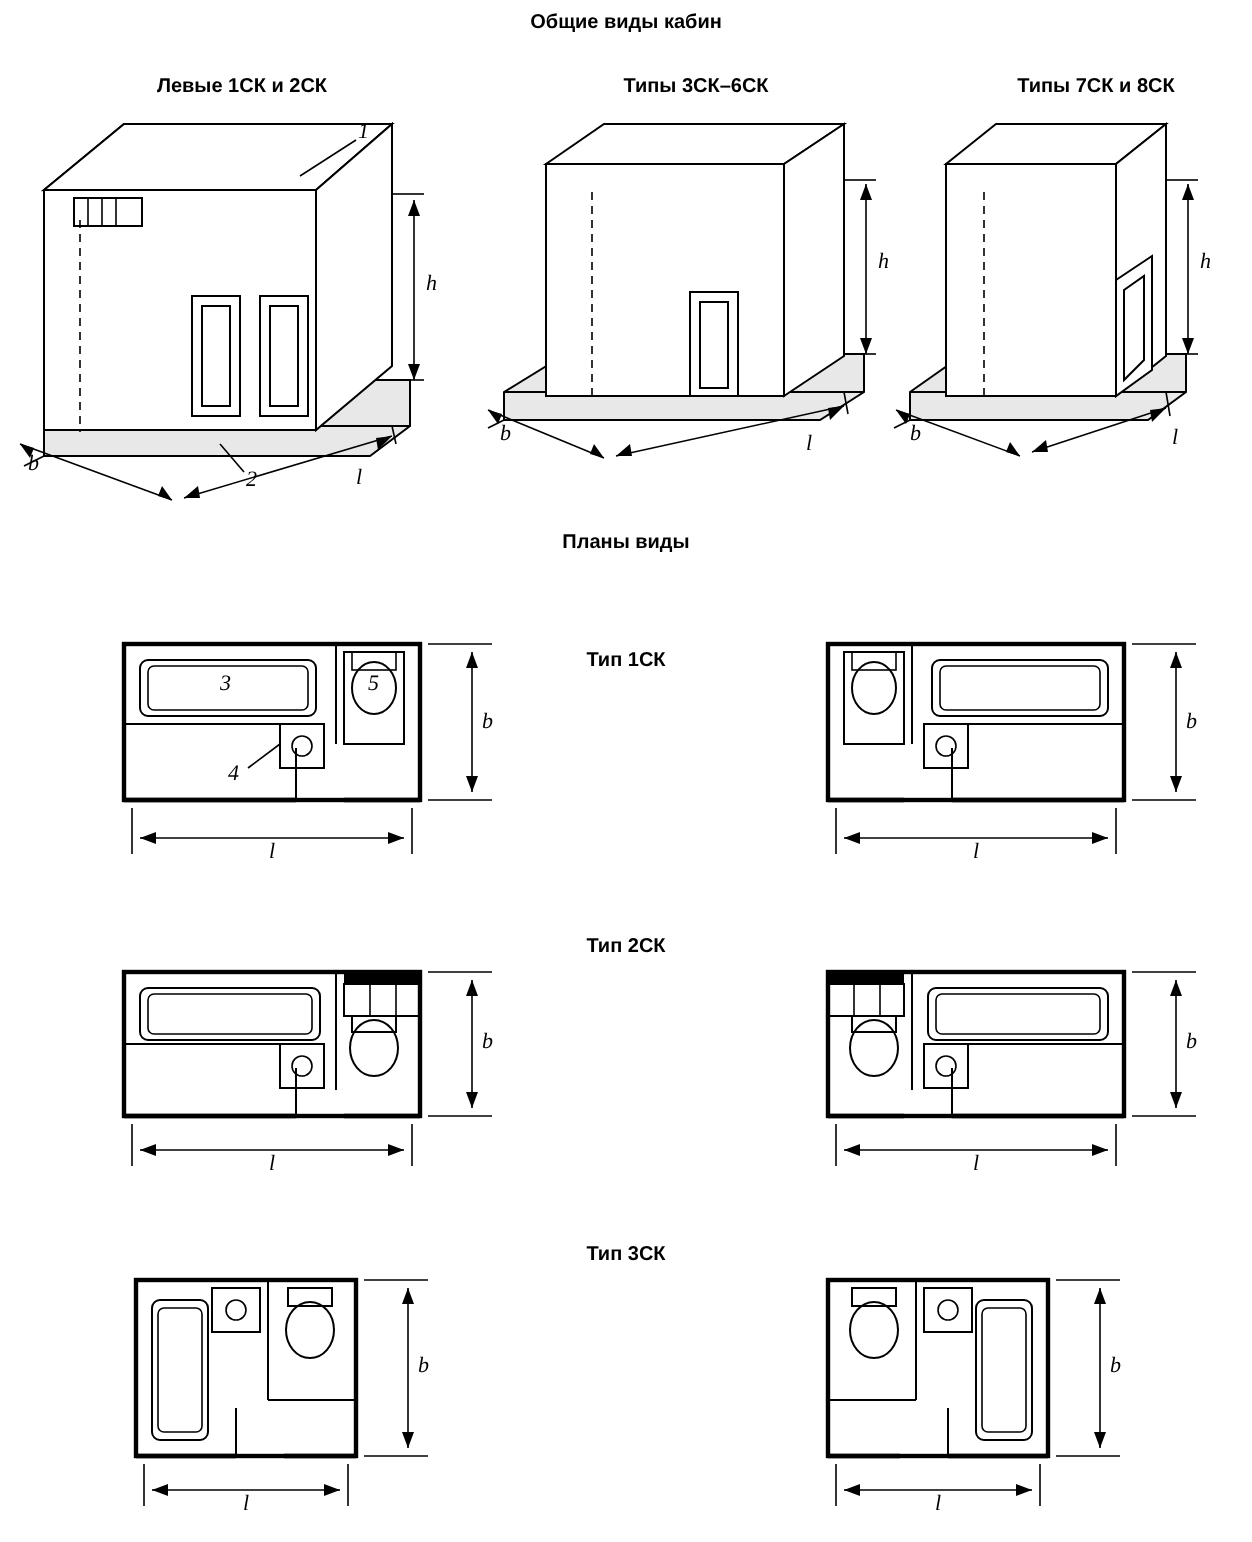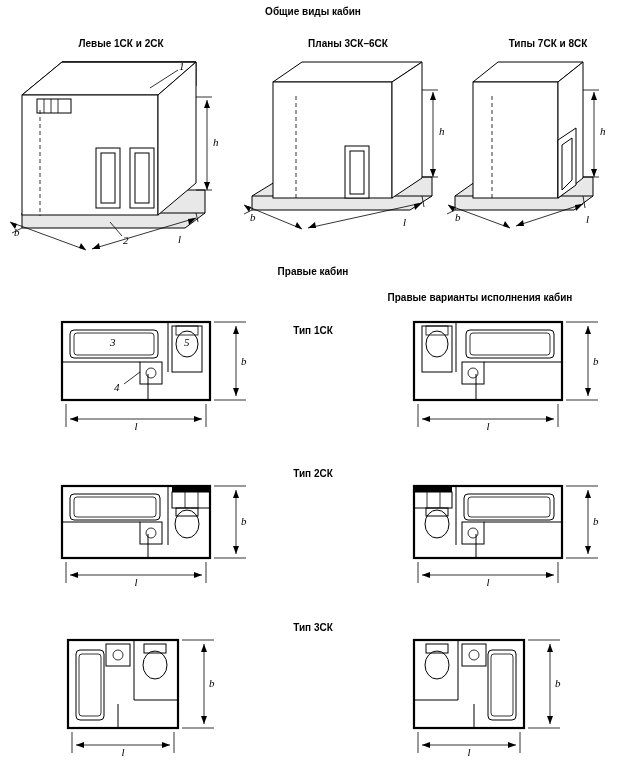--- a/index.html
+++ b/index.html
@@ -40,27 +40,26 @@
   .fill-w { fill: #ffffff; stroke: #000; stroke-width: 1; }
   .fill-g { fill: #e8e8e8; stroke: #000; stroke-width: 1; }
   .fill-k { fill: #000; stroke: none; }
 </style>
 </head>
 <body>
 
 <div class="page">
 
   <div class="lbl bold center" style="left:313px; top:6px;">Общие виды кабин</div>
-  <div class="lbl bold center" style="left:313px; top:266px;">Правые кабин</div>
+  <div class="lbl bold center" style="left:313px; top:266px;">Планы виды</div>
 
   <div class="lbl bold center" style="left:121px; top:38px;">Левые 1СК и 2СК</div>
-  <div class="lbl bold center" style="left:348px; top:38px;">Планы 3СК–6СК</div>
+  <div class="lbl bold center" style="left:348px; top:38px;">Типы 3СК–6СК</div>
   <div class="lbl bold center" style="left:548px; top:38px;">Типы 7СК и 8СК</div>
 
-  <div class="lbl bold center" style="left:480px; top:292px;">Правые варианты исполнения кабин</div>
 
   <div class="lbl bold center" style="left:313px; top:325px;">Тип 1СК</div>
   <div class="lbl bold center" style="left:313px; top:468px;">Тип 2СК</div>
   <div class="lbl bold center" style="left:313px; top:622px;text-align:right;">Тип 3СК</div>
 
   <svg width="626" height="771">
 
     <g>
       <polygon class="fill-g" points="22,213 60,190 205,190 205,213 185,228 22,228"></polygon>
       <polyline class="ln" points="22,213 205,213"></polyline>

